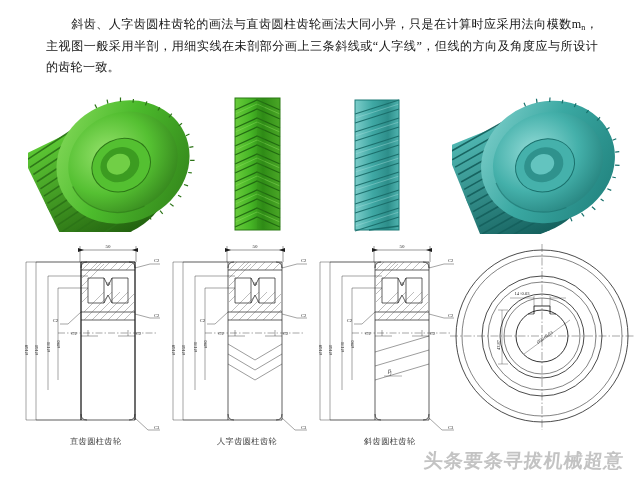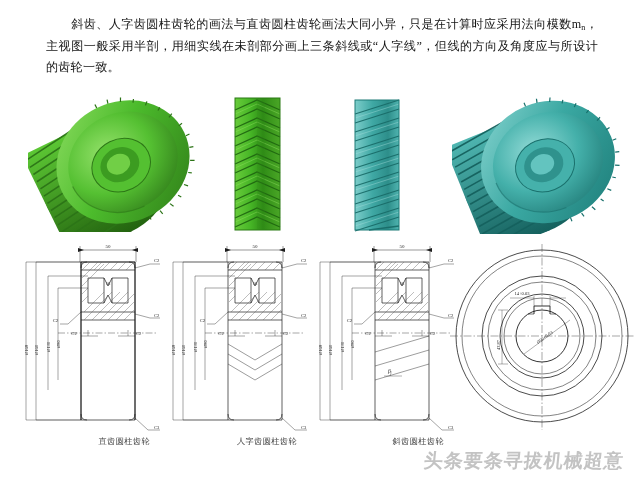--- a/index.html
+++ b/index.html
@@ -30,21 +30,21 @@
   .render svg{display:block;}
 
   
   .drawings{position:absolute;left:0;top:240px;width:640px;height:240px;}
   .dwg{position:absolute;top:0;}
   .dwg svg{display:block;}
   .caption{
     position:absolute;
     font-size:8.2px;
     color:#3a3a3a;
-    text-align:right;
+    text-align:left;
     letter-spacing:.4px;
     font-family:Liberation Mono, monospace;
   }
 
   
   .watermark{
     position:absolute;left:424px;top:448px;
     font-size:19px;
     font-weight:700;
     color:#b9b9b9;

